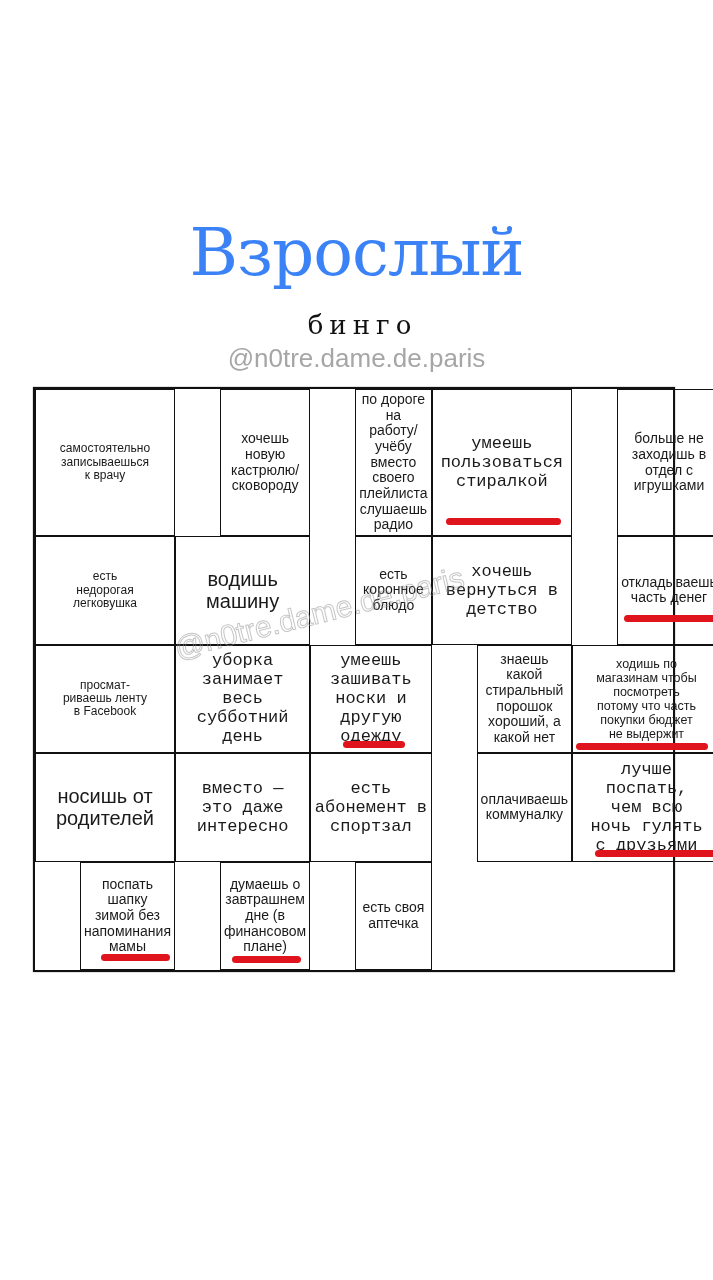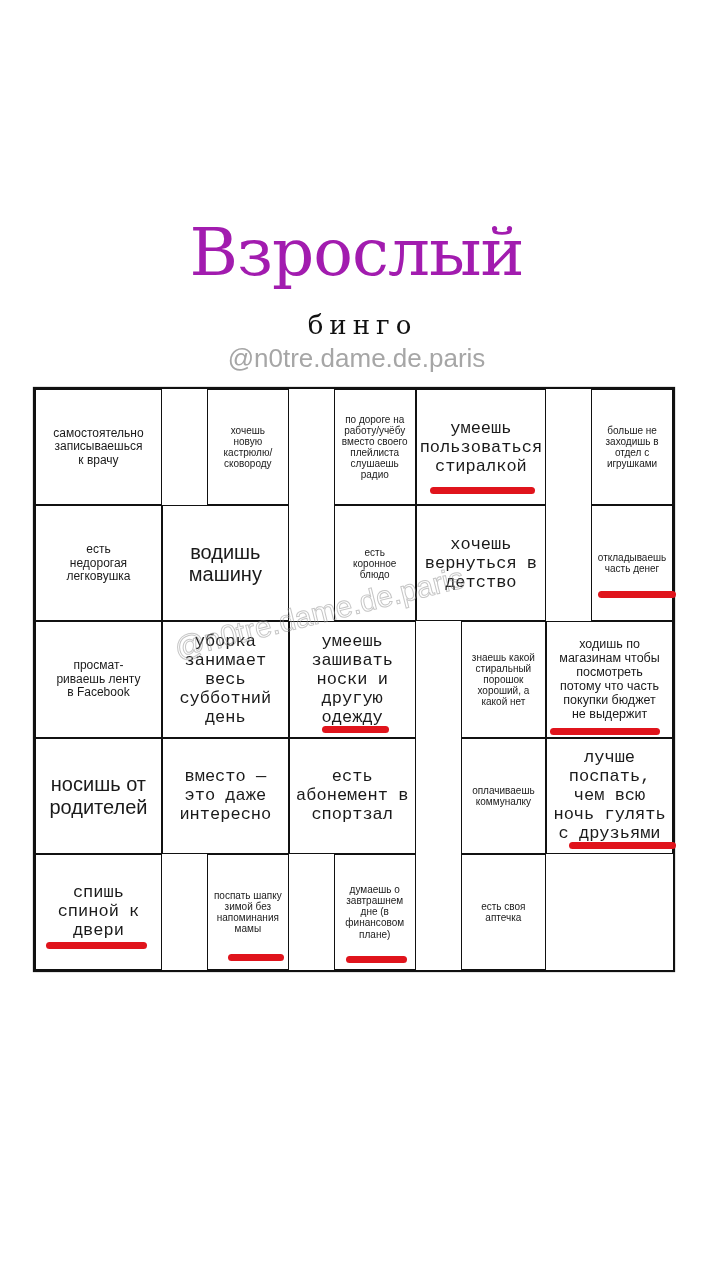--- a/index.html
+++ b/index.html
@@ -1,24 +1,24 @@
 <!DOCTYPE html>
 <html><head>
 <meta charset="utf-8">
 <style>
   html, body { margin:0; padding:0; }
   body { width:713px; height:1280px; background:#ffffff; position:relative; overflow:hidden; font-family:"DejaVu Sans", sans-serif; }
-  .title { position:absolute; left:0; width:713px; top:220px; text-align:center; font-family:"DejaVu Serif", serif; font-size:66px; color:#a21caf; letter-spacing:-1px; line-height:1; }
+  .title { position:absolute; left:0; width:713px; top:220px; text-align:center; font-family:"DejaVu Serif", serif; font-size:66px; color:#3b82f6; letter-spacing:-1px; line-height:1; }
   .subtitle { position:absolute; left:0; width:713px; top:312px; text-align:center; font-family:"DejaVu Serif", serif; font-size:26px; color:#111; letter-spacing:6px; line-height:1; padding-left:6px; }
   .handle { position:absolute; left:0; width:713px; top:345px; text-align:center; font-family:"Liberation Sans", sans-serif; font-size:26px; color:#a6a6a6; line-height:1; }
   .grid { position:absolute; left:33px; top:387px; width:642px; height:585px; display:grid; grid-template-columns:repeat(5,1fr); grid-template-rows:repeat(5,1fr); border:2px solid #111; box-sizing:border-box; box-shadow:0 0 1px #555; }
   .cell { border:1.5px solid #111; box-sizing:border-box; display:flex; align-items:center; justify-content:center; text-align:center; position:relative; padding:2px 3px; color:#1a1a1a; font-family:"Liberation Sans", sans-serif; line-height:1.12; white-space:pre-line; }
   .s-xs { font-size:12.5px; }
   .s-sm { font-size:12px; }
-  .s-md { font-size:10px;margin-left:45px; }
+  .s-md { font-size:14px;margin-left:45px; }
   .s-lg { font-size:17px;font-family:Liberation Mono, monospace; }
   .s-xl { font-size:20px; }
   .mark { position:absolute; height:7px; background:#e0141c; border-radius:4px; }
   .watermark { position:absolute; left:175px; top:632px; font-family:"Liberation Sans", sans-serif; font-size:30px; color:transparent; -webkit-text-stroke:1px rgba(150,150,150,0.55); transform:rotate(-14deg); transform-origin:left center; white-space:nowrap; pointer-events:none; }
 </style>
 </head>
 <body>
 
 <div class="title">Взрослый</div>
 <div class="subtitle">бинго</div>
@@ -95,23 +95,20 @@
 абонемент в
 спортзал</span></div>
   <div class="cell s-md"><span>оплачиваешь
 коммуналку</span></div>
 
   <div class="cell s-lg"><span>лучше
 поспать,
 чем всю
 ночь гулять
 с друзьями</span><div class="mark" style="left:22px;right:-4px;bottom:4px;"></div></div>
-  <div class="cell s-lg"><span>спишь
-спиной к
-двери</span><div class="mark" style="left:10px;right:14px;bottom:20px;"></div></div>
   <div class="cell s-md"><span>поспать шапку
 зимой без
 напоминания
 мамы</span><div class="mark" style="left:20px;right:4px;bottom:8px;"></div></div>
   <div class="cell s-md"><span>думаешь о
 завтрашнем
 дне (в
 финансовом
 плане)</span><div class="mark" style="left:11px;right:8px;bottom:6px;"></div></div>
   <div class="cell s-md"><span>есть своя

